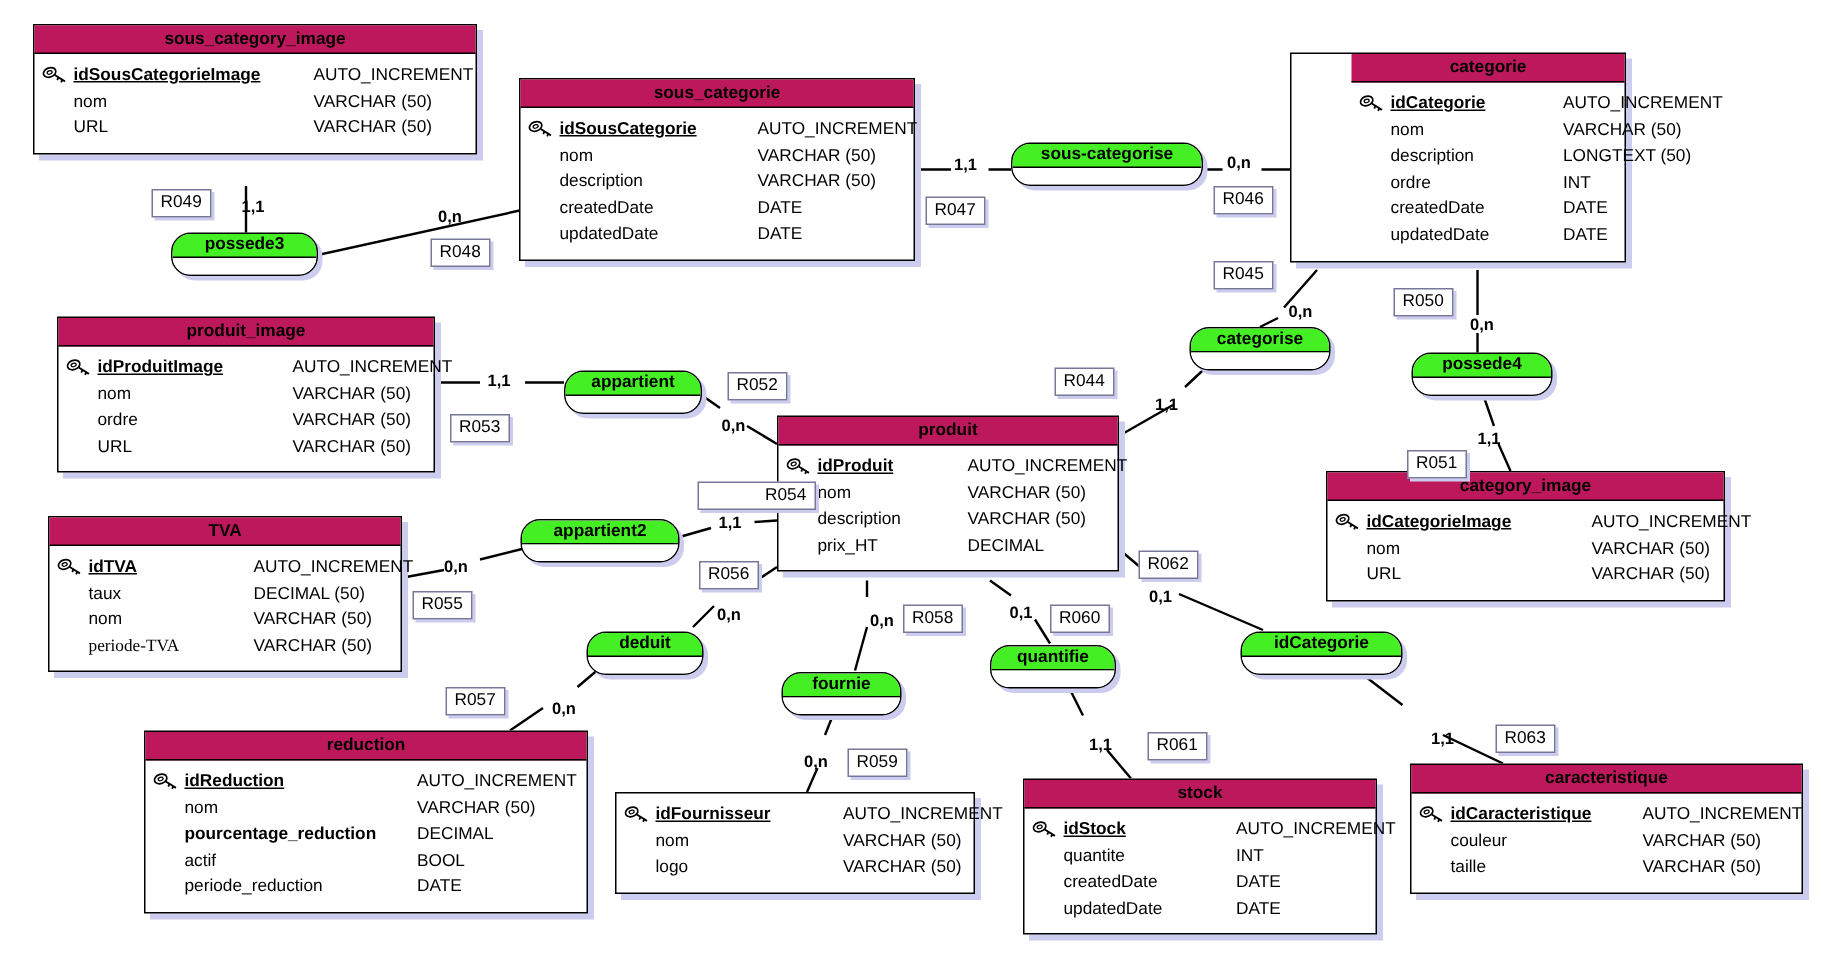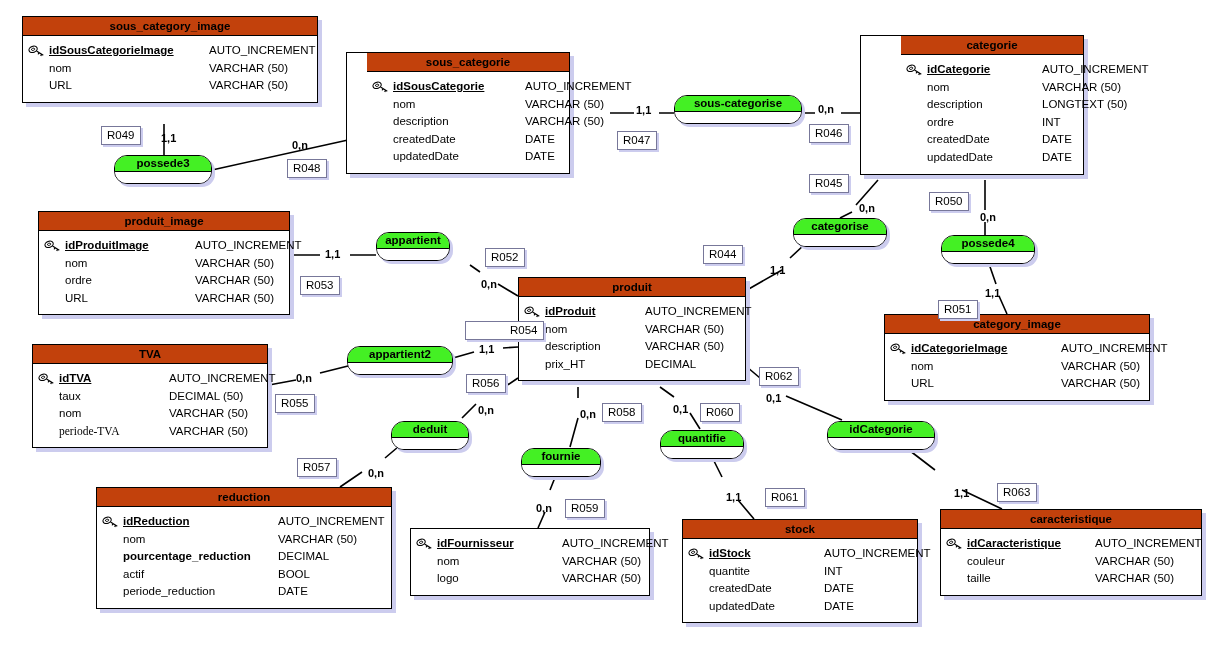--- a/index.html
+++ b/index.html
@@ -3,21 +3,21 @@
 <meta charset="utf-8">
 <style>
   html,body{margin:0;padding:0;background:#ffffff;}
   body{width:1224px;height:648px;font-family:"Liberation Sans",sans-serif;}
   #canvas{position:relative;width:1224px;height:648px;overflow:hidden;}
   svg#links{position:absolute;left:0;top:0;width:1224px;height:648px;}
 
   
   .entity{position:absolute;background:#ffffff;border:1px solid #000;
           box-shadow:4px 4px 0 0 #ccccee;box-sizing:border-box;}
-  .entity .ehead{background:#c2410c;border-bottom:1px solid #000;
+  .entity .ehead{background:#be185d;border-bottom:1px solid #000;
           text-align:center;font-weight:bold;font-size:11.5px;color:#000;
           padding:3px 2px 3px;line-height:12px;}
   .entity .ebody{position:relative;padding:6px 6px 7px 26px;}
   .keyicon{position:absolute;left:5px;top:7px;width:17px;height:12px;}
   .attr{display:flex;font-size:11.5px;line-height:17.6px;color:#000;white-space:nowrap;}
   .attr .aname{display:inline-block;}
   .attr .atype{display:inline-block;}
   .attr.pk .aname{font-weight:bold;text-decoration:underline;}
 
   
@@ -104,21 +104,21 @@
           <div class="attr">
             <span class="aname" style="min-width: 160px;">nom</span>
             <span class="atype">VARCHAR (50)</span>
           </div>
           <div class="attr">
             <span class="aname" style="min-width: 160px;">URL</span>
             <span class="atype">VARCHAR (50)</span>
           </div>
         </div>
       </div>
-      <div class="entity" style="left: 346px; top: 52px; width: 224px; padding-left: 20px;">
+      <div class="entity" style="left: 346px; top: 52px; width: 264px;">
         <div class="ehead">sous_categorie</div>
         <div class="ebody">
           <span class="keyicon"><svg viewBox="0 0 20 14" width="17" height="12" aria-hidden="true">
               <ellipse cx="6" cy="5" rx="5" ry="3.6" fill="none" stroke="#000" stroke-width="1.3" transform="rotate(-20 6 5)"></ellipse>
               <ellipse cx="6" cy="5" rx="2" ry="1.3" fill="#fff" stroke="#000" stroke-width="1" transform="rotate(-20 6 5)"></ellipse>
               <path d="M10,7 L18,12 M13,8.5 L12,11 M16,10.5 L15,12.8" stroke="#000" stroke-width="1.4" fill="none"></path>
             </svg></span>
           <div class="attr pk">
             <span class="aname" style="min-width: 132px;">idSousCategorie</span>
             <span class="atype">AUTO_INCREMENT</span>
@@ -377,21 +377,21 @@
     </div>
   <div id="layer-rels">
       <div class="rel" style="left: 114px; top: 155px; width: 98px;">
         <div class="rhead">possede3</div>
         <div class="rbody"></div>
       </div>
       <div class="rel" style="left: 674px; top: 95px; width: 128px;">
         <div class="rhead">sous-categorise</div>
         <div class="rbody"></div>
       </div>
-      <div class="rel" style="left: 376px; top: 232px; width: 74px;">
+      <div class="rel" style="left: 376px; top: 247px; width: 92px;">
         <div class="rhead">appartient</div>
         <div class="rbody"></div>
       </div>
       <div class="rel" style="left: 793px; top: 218px; width: 94px;">
         <div class="rhead">categorise</div>
         <div class="rbody"></div>
       </div>
       <div class="rel" style="left: 941px; top: 235px; width: 94px;">
         <div class="rhead">possede4</div>
         <div class="rbody"></div>

